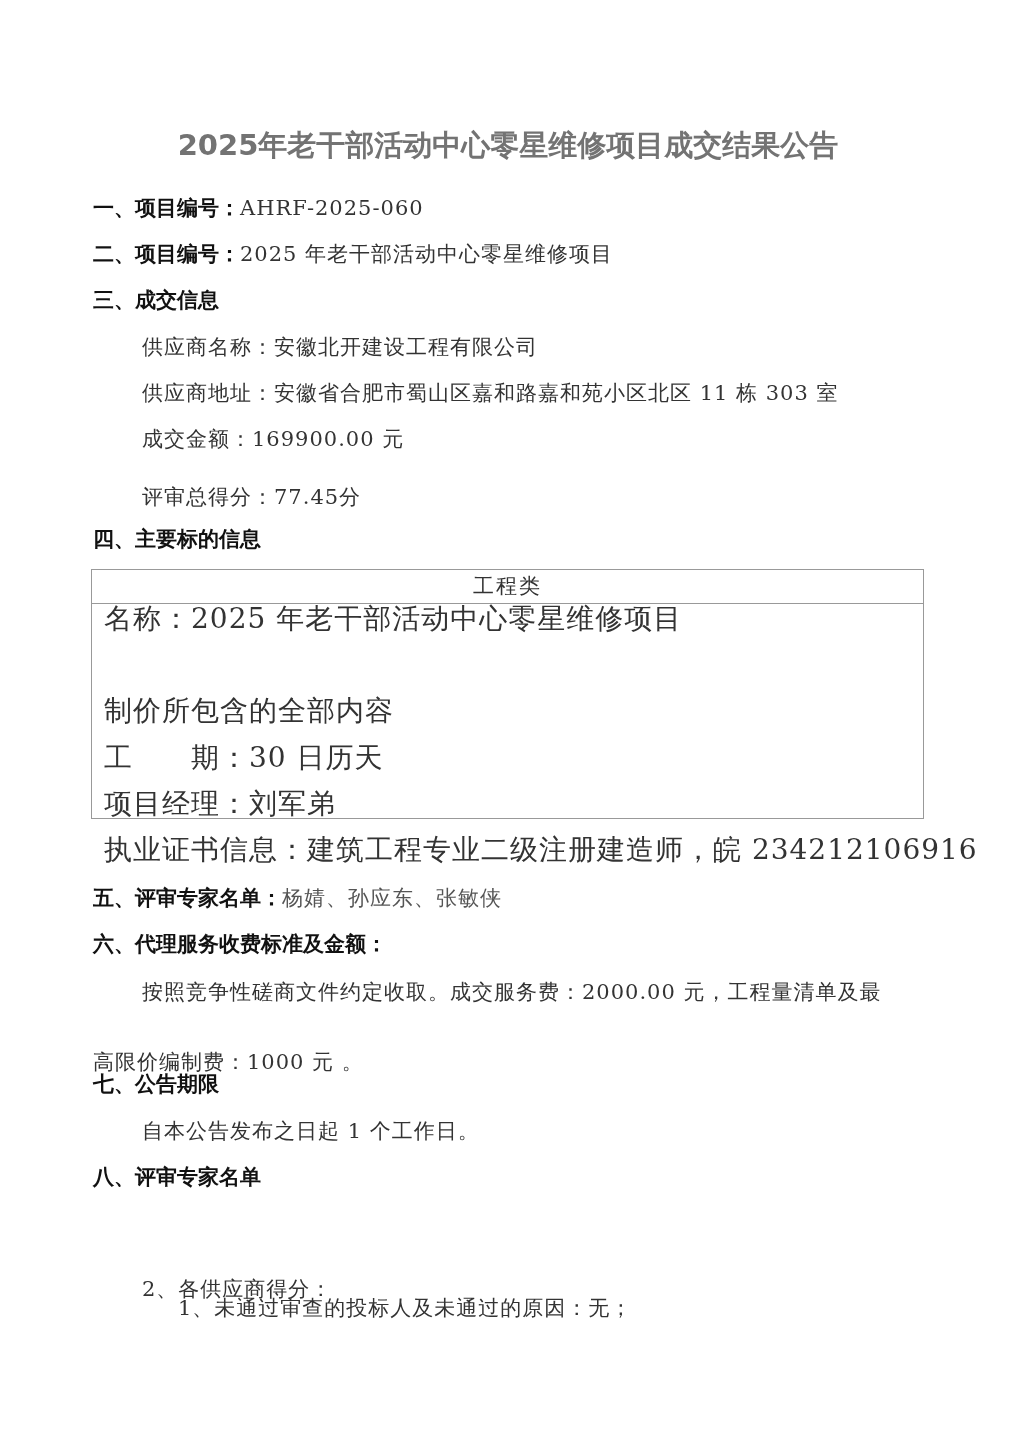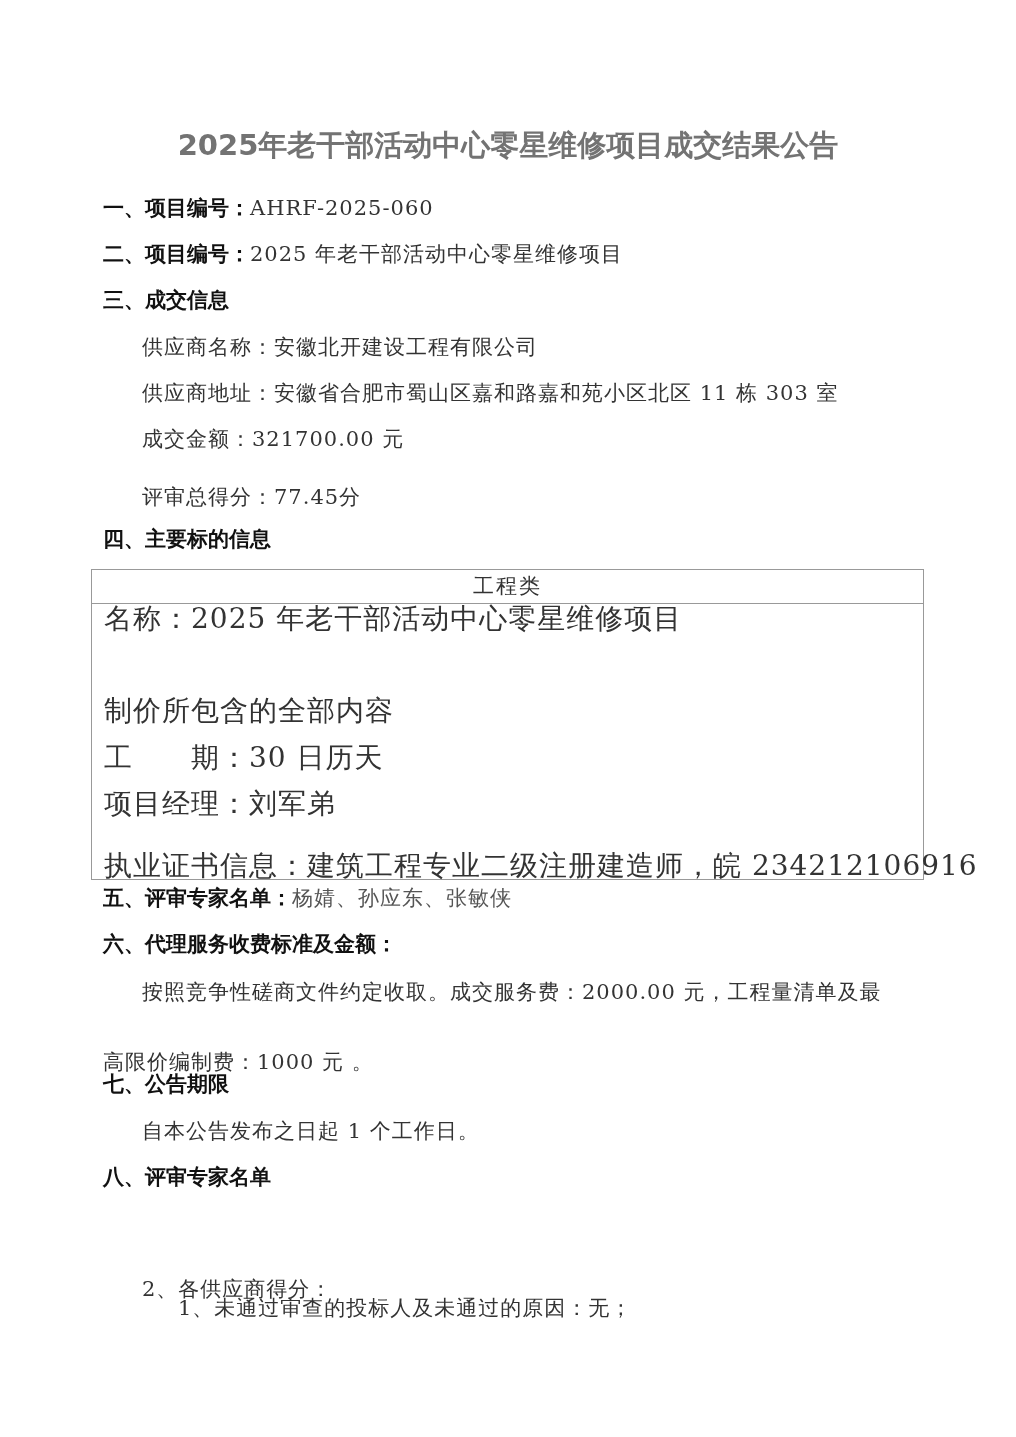--- a/index.html
+++ b/index.html
@@ -16,23 +16,23 @@
   }
   .line {
     position: absolute; white-space: nowrap; font-size: 21px; line-height: 28px;
   }
   .h {
     font-family: "DejaVu Sans", "Liberation Sans", sans-serif;
     font-weight: bold; color: #111; font-size: 21px;
   }
   .v { font-family: "DejaVu Serif", "Liberation Serif", serif; color: #333; letter-spacing: 1px; }
   .ind { left: 142px; }
-  .lft { left: 103px; }
+  .lft { left: 93px; }
   .tbl {
-    position: absolute; left: 91px; top: 569px; width: 833px; height: 311px;
+    position: absolute; left: 91px; top: 569px; width: 833px; height: 250px;
     border: 1.5px solid #999; box-sizing: border-box;
   }
   .tbl-head {
     height: 33px; border-bottom: 1.5px solid #999; text-align: center;
     font-size: 21px; line-height: 32px; color: #333; letter-spacing: 2px;
   }
   .tline { position: absolute; left: 12px; white-space: nowrap; font-size: 28px; line-height: 28px; color: #333; letter-spacing: 1px; }
 </style>
 </head>
 <body>
@@ -43,34 +43,34 @@
   <span class="h">一、项目编号：</span><span class="v">AHRF-2025-060</span>
 </div>
 
 <div class="line lft" style="top:240px;">
   <span class="h">二、项目编号：</span><span class="v">2025 年老干部活动中心零星维修项目</span>
 </div>
 
 <div class="line lft h" style="top:286px;">三、成交信息</div>
 <div class="line ind v" style="top:333px;">供应商名称：安徽北开建设工程有限公司</div>
 <div class="line ind v" style="top:379px;">供应商地址：安徽省合肥市蜀山区嘉和路嘉和苑小区北区 11 栋 303 室</div>
-<div class="line ind v" style="top:425px;">成交金额：321700.00 元</div>
+<div class="line ind v" style="top:425px;">成交金额：169900.00 元</div>
 <div class="line ind v" style="top:483px;">评审总得分：77.45分</div>
 
 <div class="line lft h" style="top:525px;">四、主要标的信息</div>
 
 <div class="tbl">
   <div class="tbl-head">工程类</div>
   <div class="tline" style="top:35px;">名称：2025 年老干部活动中心零星维修项目</div>
   <div class="tline" style="top:127px;text-align:center;">制价所包含的全部内容</div>
   <div class="tline" style="top:174px;">
     <span>工　　期：</span><span>30 日历天</span>
   </div>
   <div class="tline" style="top:220px;">项目经理：刘军弟</div>
-  <div class="tline" style="top:266px;margin-top:16px;">执业证书信息：建筑工程专业二级注册建造师，皖 234212106916</div>
+  <div class="tline" style="top:266px;">执业证书信息：建筑工程专业二级注册建造师，皖 234212106916</div>
 </div>
 
 <div class="line lft" style="top:884px;">
   <span class="h">五、评审专家名单：</span><span class="v" style="color:#555;">杨婧、孙应东、张敏侠</span>
 </div>
 
 <div class="line lft h" style="top:930px;">六、代理服务收费标准及金额：</div>
 <div class="line ind v" style="top:978px;">按照竞争性磋商文件约定收取。成交服务费：2000.00 元，工程量清单及最</div>
 <div class="line lft v" style="top:1024px;margin-top:24px;">高限价编制费：1000 元 。</div>
 

